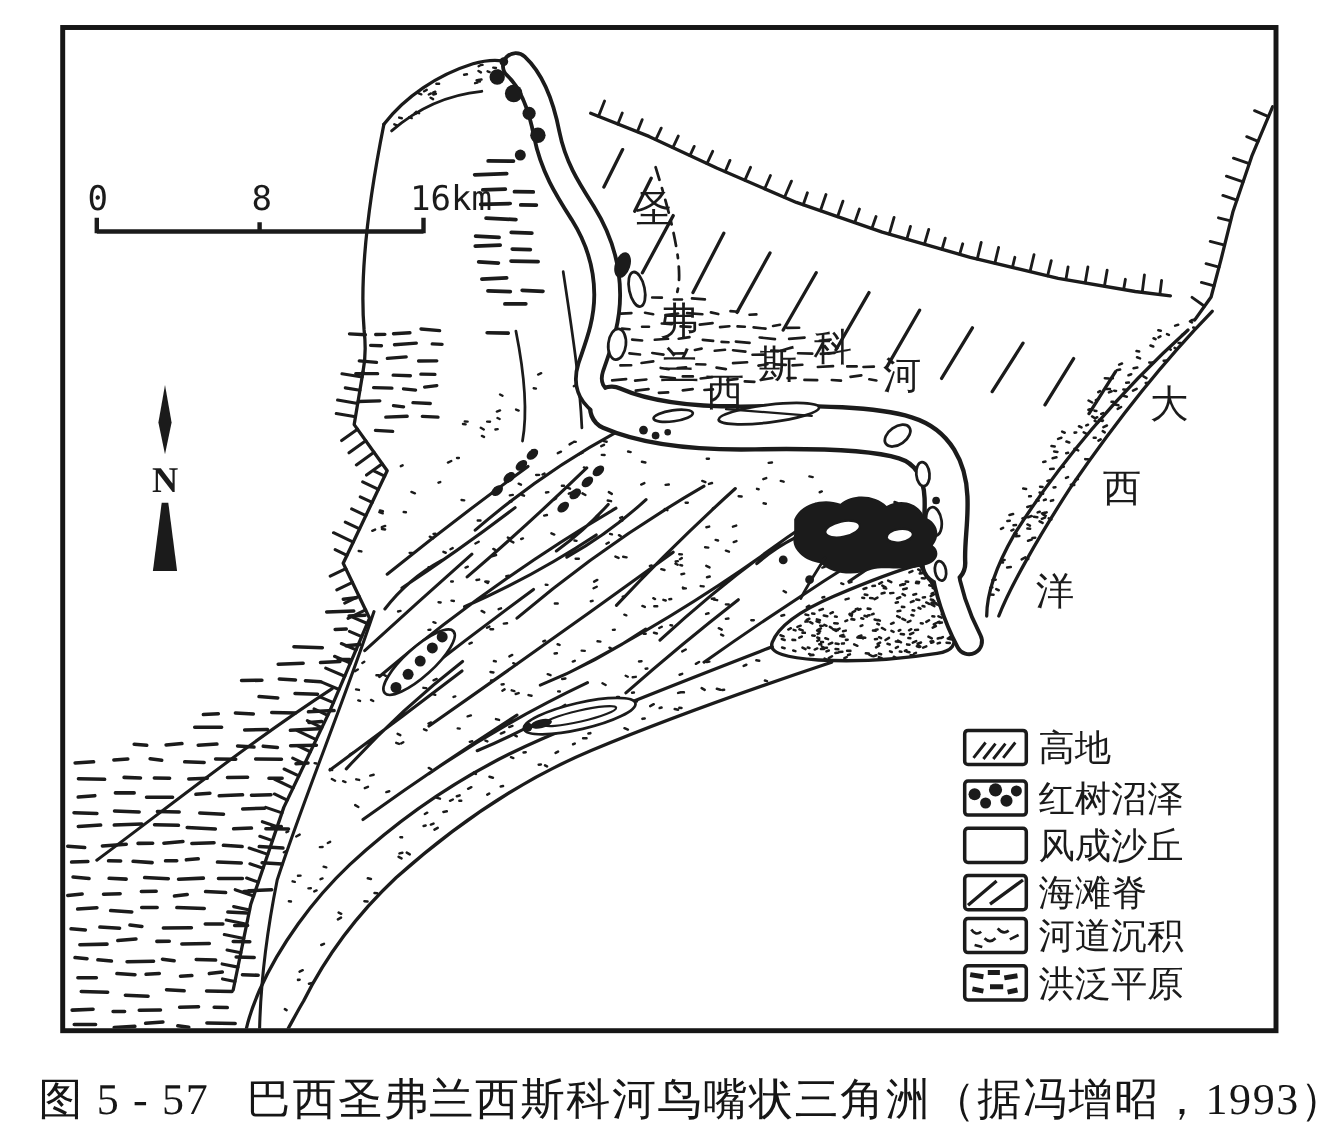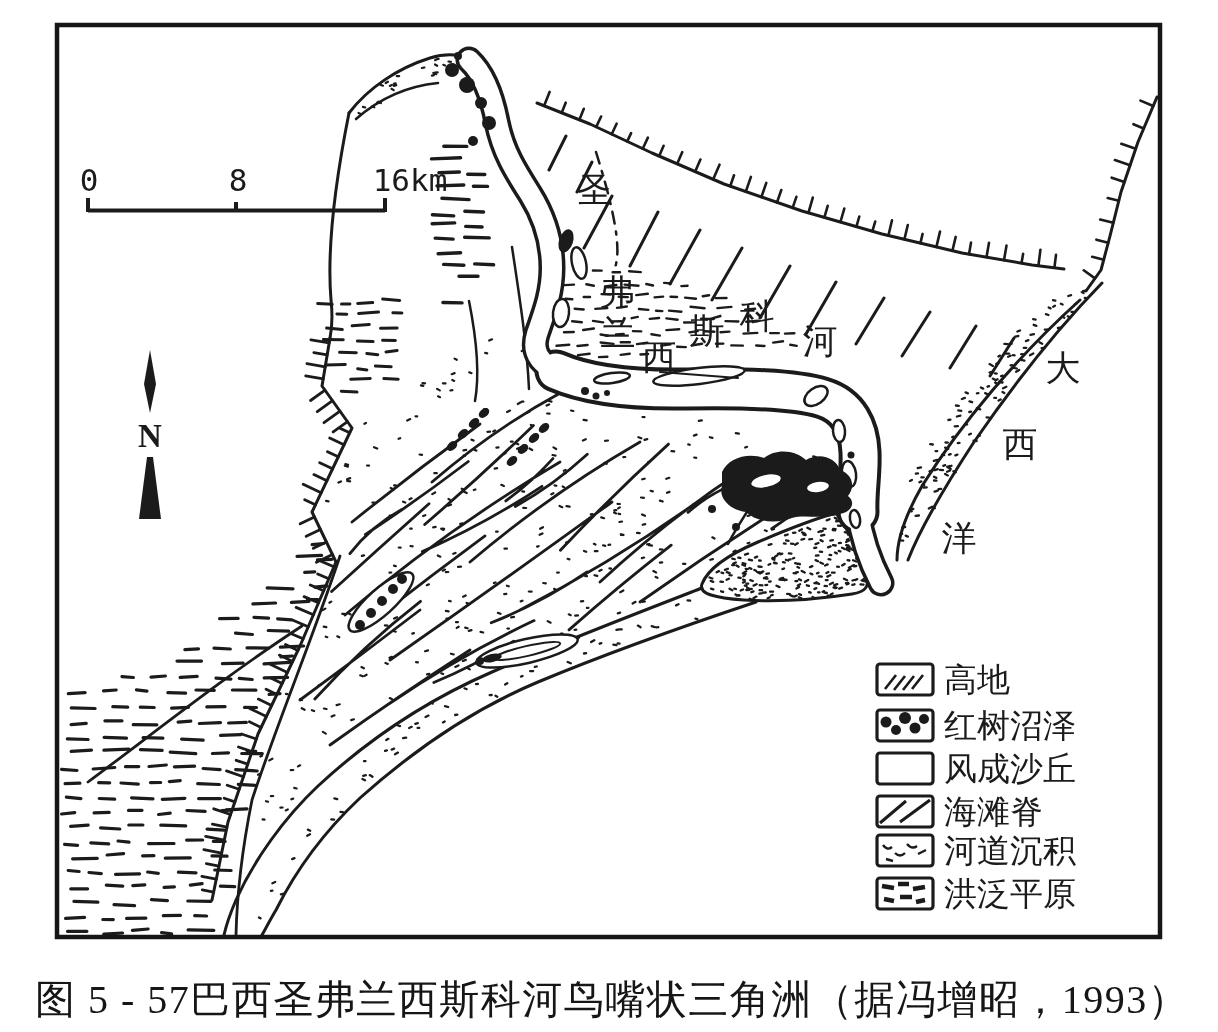--- a/index.html
+++ b/index.html
@@ -7,21 +7,21 @@
         font-family:"Liberation Serif","DejaVu Serif",serif;color:#1b1b1b;}
   #art{position:absolute;left:0;top:0;width:1218px;height:1032px;}
   text{fill:#1b1b1b;}
   .num{font-family:"DejaVu Sans Mono","Liberation Mono",monospace;font-size:31px;}
   .north{font-family:"Liberation Serif",serif;font-weight:bold;font-size:33px;}
   .cjk{font-family:"Liberation Serif","DejaVu Sans",serif;font-size:35px;}
   .legendlabel{font-family:"Liberation Serif","DejaVu Sans",serif;font-size:33px;}
   .caption{position:absolute;left:35px;top:972px;width:1180px;white-space:nowrap;
            font-size:40px;letter-spacing:1.5px;color:#161616;}
   .caption span{display:inline-block;}
-  .caption .figno{}
+  .caption .figno{margin-right:34px;}
 </style>
 </head>
 <body>
 
 <div id="page">
 <svg id="art" viewBox="0 0 1218 1032" xmlns="http://www.w3.org/2000/svg">
   <defs>
     <clipPath id="frameClip">
           <rect x="59" y="27" width="1099" height="908"></rect>
         </clipPath>

